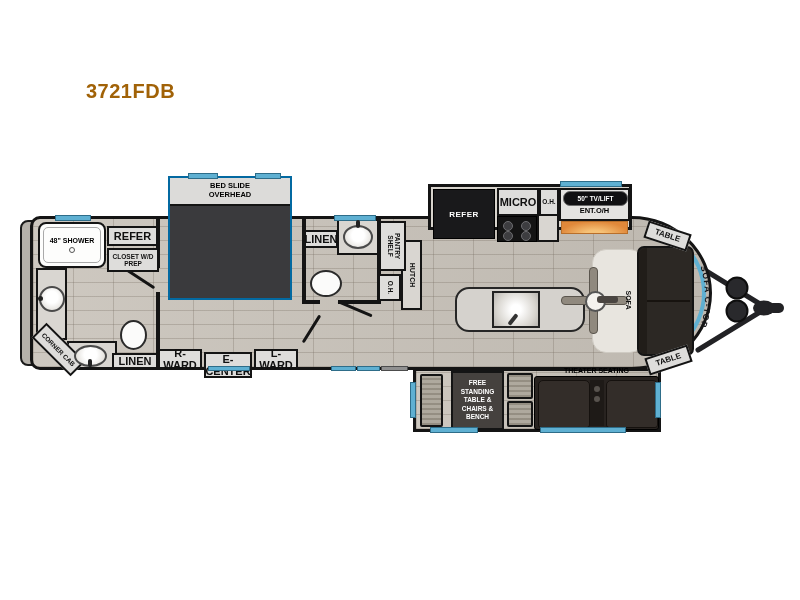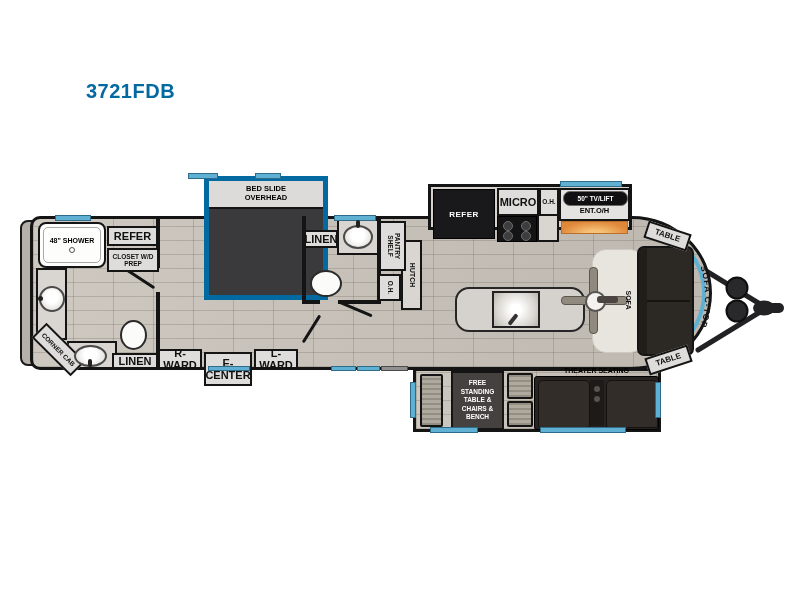--- a/index.html
+++ b/index.html
@@ -25,41 +25,41 @@
            font-weight:bold;color:#101010;z-index:8;line-height:1.05;}
   .woodseat{background:#a8a296;
     background-image:repeating-linear-gradient(0deg, rgba(60,52,42,.18) 0 2px, rgba(255,255,255,.08) 2px 5px);
     border:2px solid #141414;border-radius:2px;z-index:7;}
 </style>
 </head>
 <body>
 
 <div id="canvas">
 
-  <div class="abs" style="left:86px;top:80px;font-size:20px;font-weight:600;color:#0369a1;letter-spacing:.5px;">3721FDB</div>
+  <div class="abs" style="left:86px;top:80px;font-size:20px;font-weight:600;color:#a16207;letter-spacing:.5px;">3721FDB</div>
 
   <svg class="abs" style="left:692px;top:252px;z-index:0;" width="105" height="112" viewBox="0 0 105 112">
     <line x1="6" y1="14" x2="68" y2="52" stroke="#222225" stroke-width="5" stroke-linecap="round"></line>
     <line x1="6" y1="98" x2="68" y2="60" stroke="#222225" stroke-width="5" stroke-linecap="round"></line>
     <ellipse cx="72" cy="56" rx="11" ry="7.5" fill="#222225"></ellipse>
     <rect x="76" y="51" width="16" height="10" rx="5" fill="#222225"></rect>
     <circle cx="45" cy="36" r="10.5" fill="#29292c" stroke="#0e0e0e" stroke-width="2"></circle>
     <circle cx="45" cy="59" r="10.5" fill="#29292c" stroke="#0e0e0e" stroke-width="2"></circle>
   </svg>
 
   <div class="abs" style="left:20px;top:220px;width:18px;height:146px;background:#b5b1aa;border:2px solid #1a1a1a;
               border-radius:8px 0 0 8px;z-index:0;"></div>
 
   <div class="abs floor" style="left:30px;top:216px;width:682px;height:154px;border:3px solid #141414;
               border-radius:10px 80px 80px 10px / 10px 77px 77px 10px;z-index:1;"></div>
 
   <div class="abs" style="left:600px;top:222px;width:106px;height:142px;border:4px solid transparent;
               border-right:4px solid #5fb0d2;border-radius:0 74px 74px 0 / 0 71px 71px 0;z-index:2;"></div>
 
-  <div class="abs" style="left:168px;top:176px;width:124px;height:124px;border:5px solid #0369a1;background:#3a3a3d;z-index:3;margin-left:36px;">
+  <div class="abs" style="left:168px;top:176px;width:124px;height:124px;border:2px solid #0369a1;background:#3a3a3d;z-index:3;">
     <div style="position:absolute;left:0;top:0;right:0;height:26px;background:#dcdbd9;border-bottom:2px solid #141414;
                 display:flex;align-items:center;justify-content:center;">
       <span style="font-size:7.5px;font-weight:bold;text-align:center;line-height:1.15;width:72px;">BED SLIDE OVERHEAD</span>
     </div>
 
   </div>
   <div class="abs win" style="left:188px;top:173px;width:30px;height:6px;"></div>
   <div class="abs win" style="left:255px;top:173px;width:26px;height:6px;"></div>
 
   <div class="abs" style="left:428px;top:184px;width:204px;height:46px;border:3px solid #141414;background:#d7d3cc;z-index:3;"></div>
@@ -139,21 +139,21 @@
   <div class="abs sink" style="left:74px;top:345px;width:33px;height:22px;"></div>
   <div class="abs" style="left:88px;top:359px;width:4px;height:8px;background:#222;border-radius:2px;z-index:8;"></div>
 
   <div class="abs lbl" style="left:112px;top:353px;width:46px;height:16px;">LINEN</div>
   <div class="abs toilet" style="left:120px;top:320px;width:27px;height:30px;"></div>
 
   <div class="abs wall" style="left:156px;top:216px;width:4px;height:52px;"></div>
   <div class="abs wall" style="left:156px;top:292px;width:4px;height:78px;"></div>
 
   <div class="abs lbl" style="left:158px;top:349px;width:44px;height:20px;">R-WARD</div>
-  <div class="abs lbl" style="left:204px;top:352px;width:48px;height:34px;">E-CENTER</div>
+  <div class="abs lbl" style="left:204px;top:352px;width:48px;height:26px;">E-CENTER</div>
   <div class="abs lbl" style="left:254px;top:349px;width:44px;height:20px;">L-WARD</div>
   <div class="abs win" style="left:208px;top:366px;width:42px;height:5px;"></div>
   <div class="abs wall" style="left:302px;top:216px;width:4px;height:88px;"></div>
   <div class="abs doorline" style="left:303px;top:341px;width:32px;transform:rotate(-58deg);"></div>
 
   <div class="abs win" style="left:334px;top:215px;width:42px;height:6px;"></div>
   <div class="abs lbl" style="left:304px;top:230px;width:34px;height:18px;">LINEN</div>
   <div class="abs counter" style="left:337px;top:219px;width:42px;height:36px;"></div>
   <div class="abs sink" style="left:343px;top:225px;width:30px;height:24px;"></div>
   <div class="abs" style="left:356px;top:220px;width:4px;height:8px;background:#222;border-radius:2px;z-index:8;"></div>

